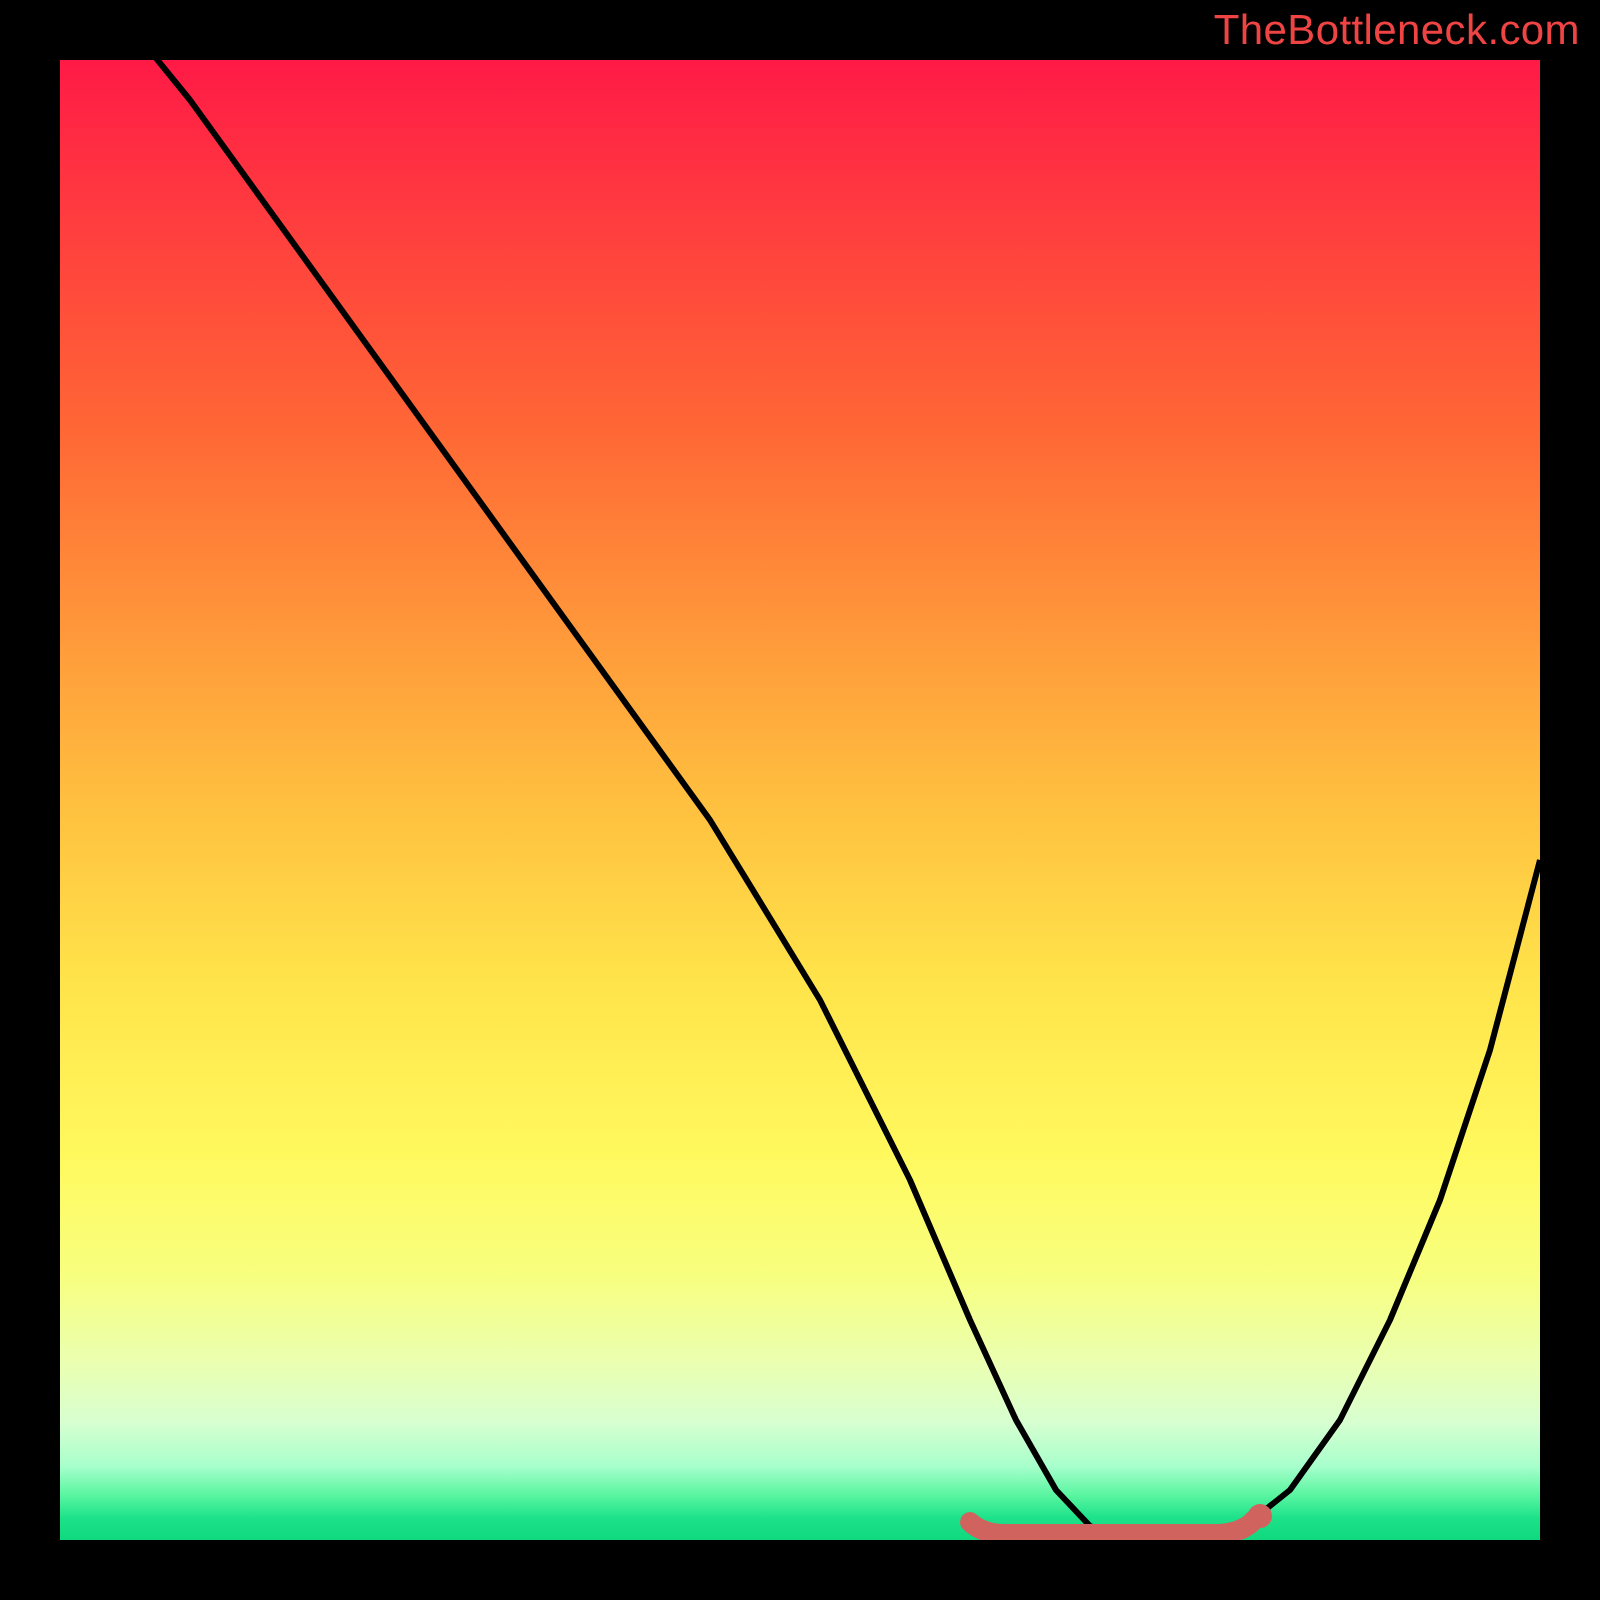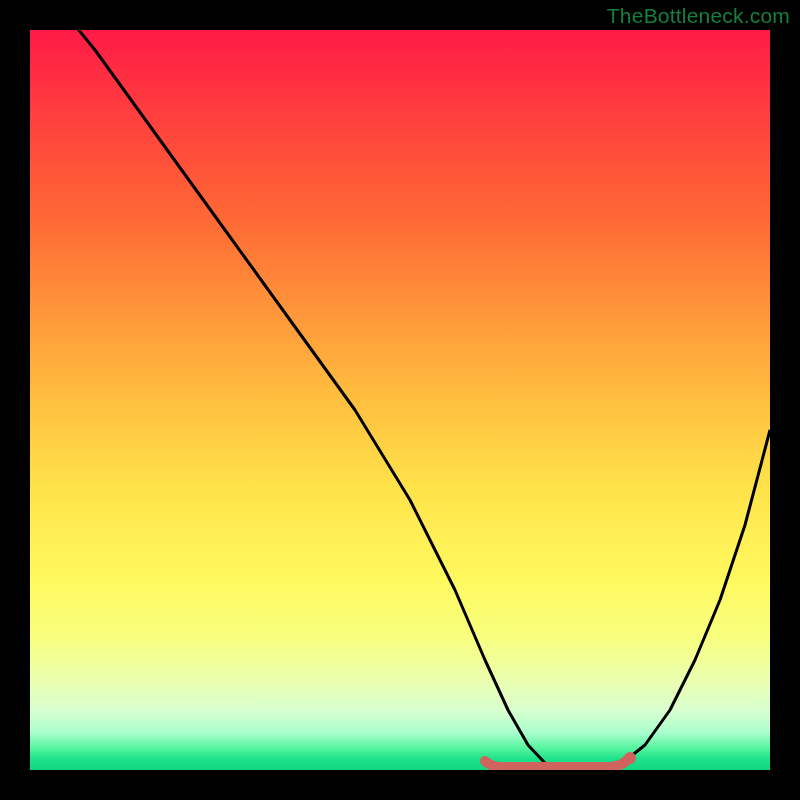--- a/index.html
+++ b/index.html
@@ -47,21 +47,21 @@
     );
   }
   svg.curve {
     position: absolute;
     inset: 0;
   }
   .watermark {
     position: absolute;
     top: 4px;
     right: 10px;
-    color: #15803d;
+    color: #ef4444;
     font-size: 21px;
     letter-spacing: 0.2px;
   }
 </style>
 </head>
 <body>
 
 <div class="frame">
   <div class="plot-area">
     <div class="gradient"></div>

